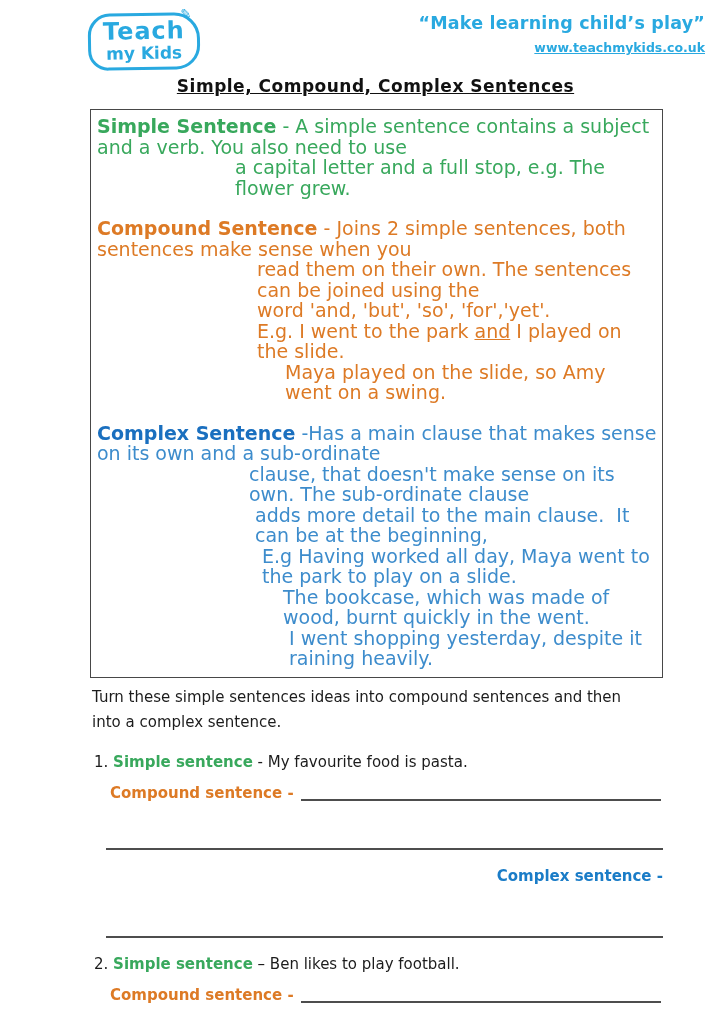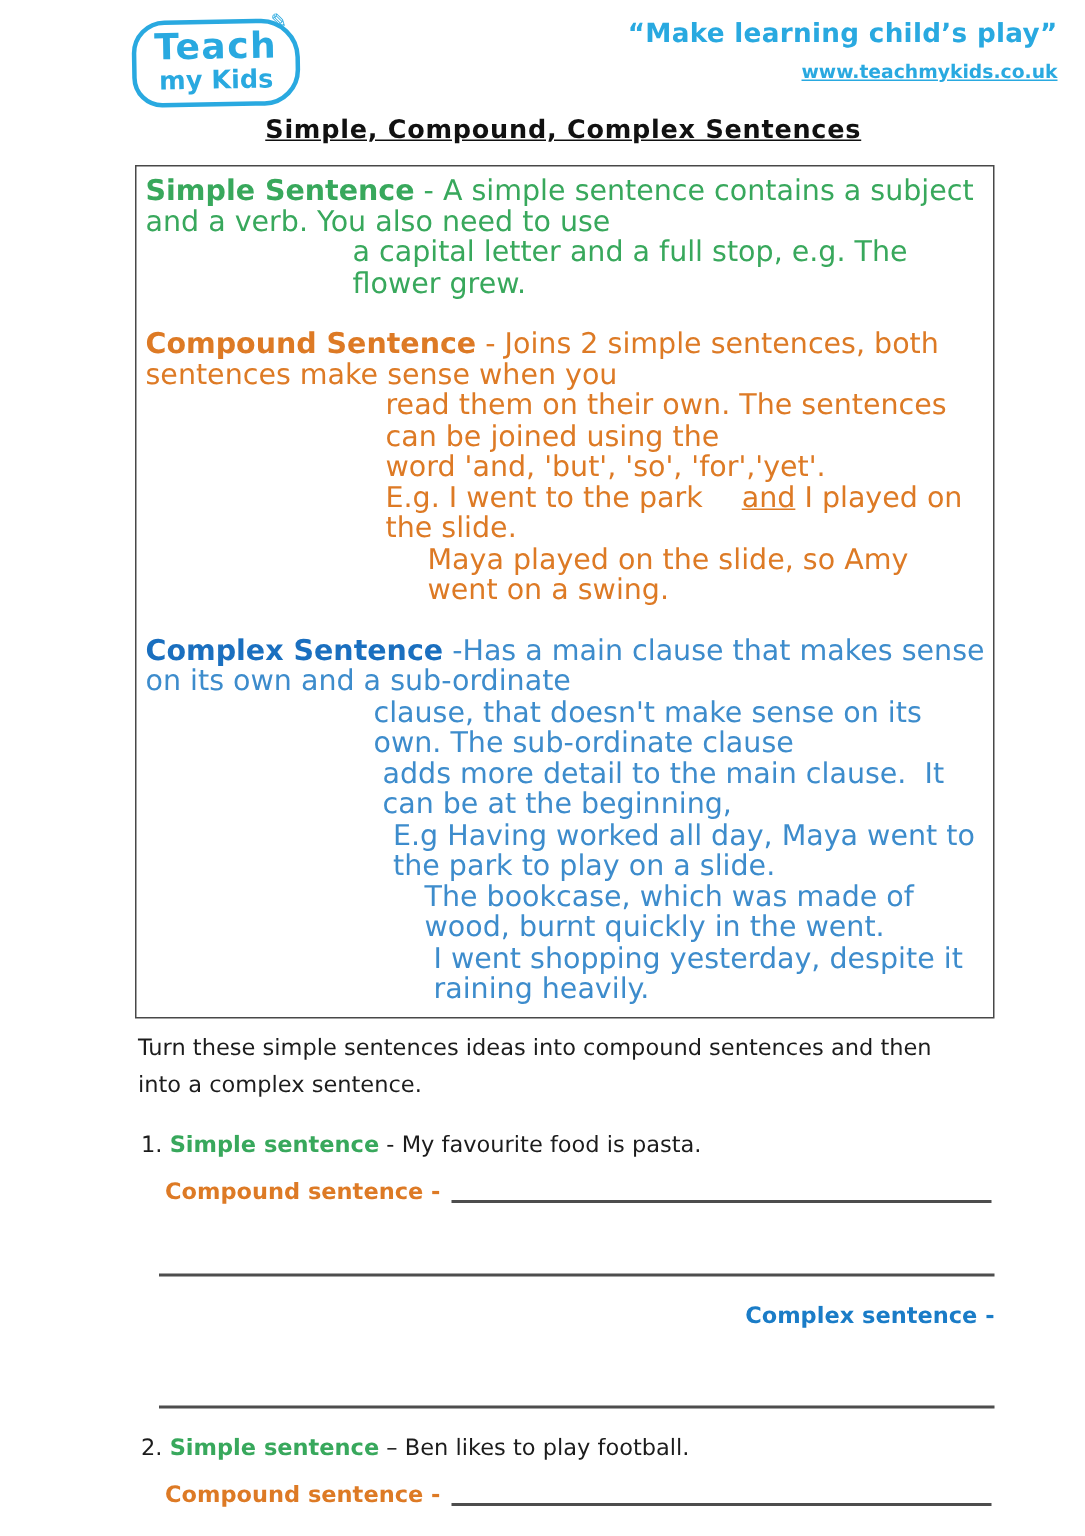--- a/index.html
+++ b/index.html
@@ -44,21 +44,21 @@
   .blue-head { color: #1a6fbf; }
   .gap { height: 20px; }
   .ind-a { padding-left: 138px; }
   .ind-b { padding-left: 160px; }
   .ind-c { padding-left: 188px; }
   .ind-d { padding-left: 152px; }
   .ind-e { padding-left: 158px; }
   .ind-f { padding-left: 165px; }
   .ind-g { padding-left: 186px; }
   .ind-h { padding-left: 192px; }
-  .u { text-decoration: underline; margin-left: 20px; }
+  .u { text-decoration: underline; }
 
   
   .instruction { margin: 7px 70px 0 64px; font-size: 15px; line-height: 25px; color: #1c1c1c; }
 
   
   .exercises { margin: 16px 60px 0 82px; font-size: 15px; }
   .sentence-row { margin-left: -16px; line-height: 22px; color: #1c1c1c; }
   .lbl-green { color: #38a85c; font-weight: bold; }
   .lbl-orange { color: #dd7a25; font-weight: bold; }
   .lbl-blue { color: #1a7cc7; font-weight: bold; }

